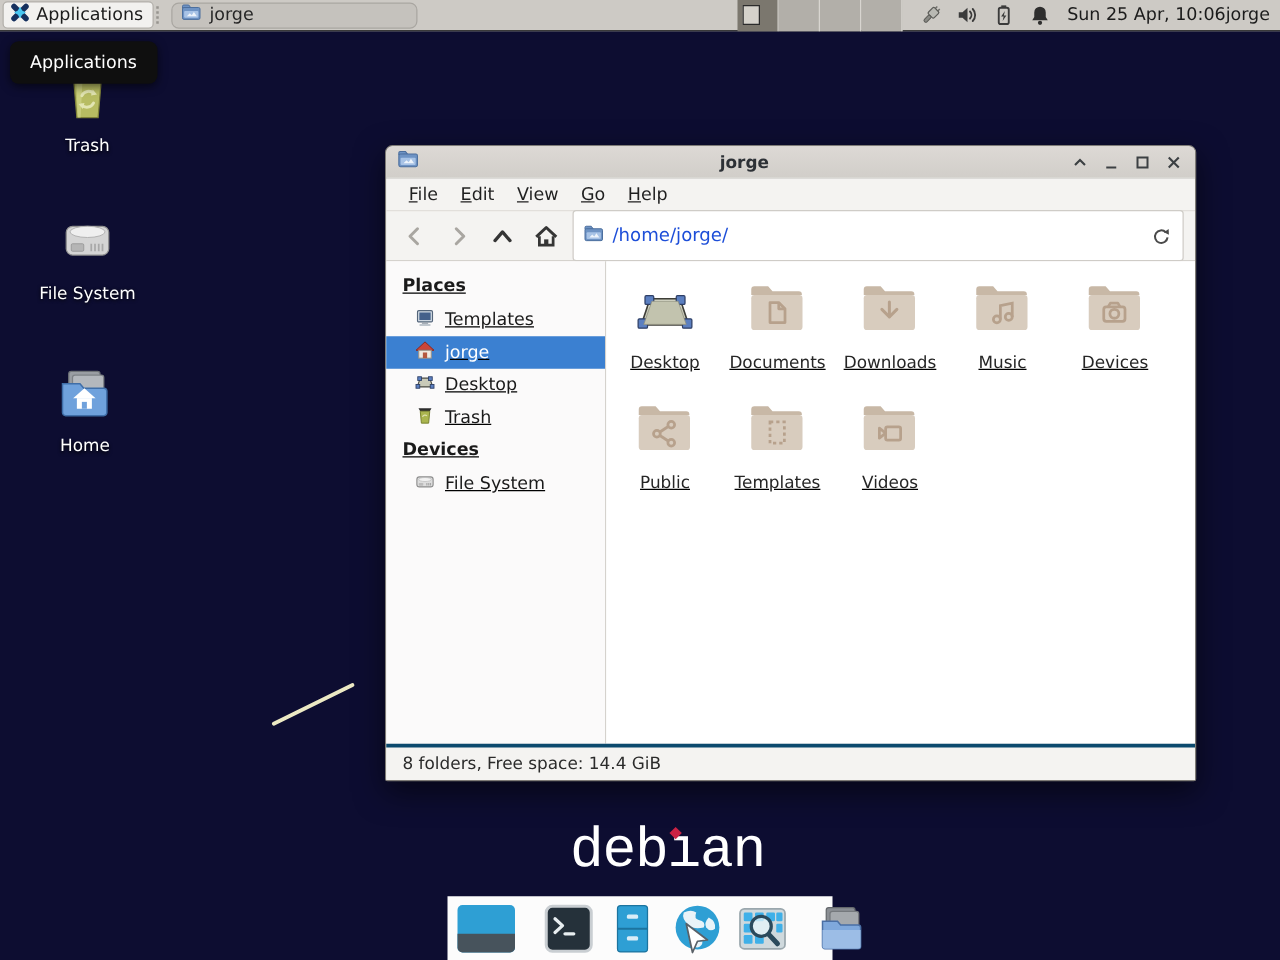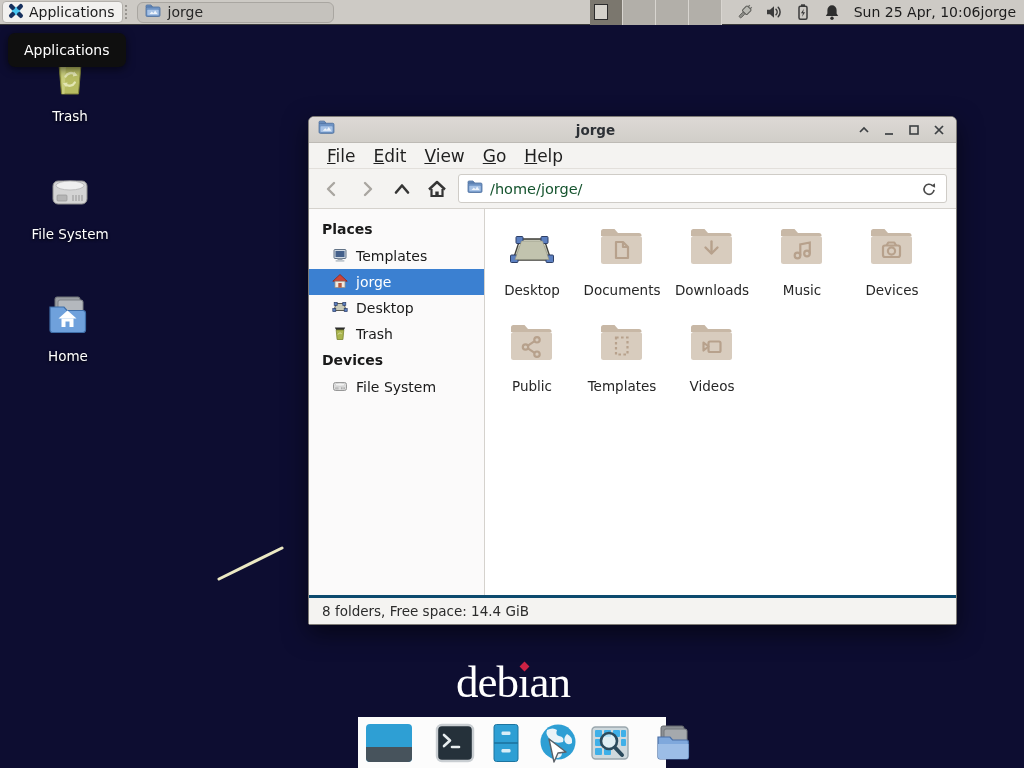--- a/index.html
+++ b/index.html
@@ -34,47 +34,47 @@
     color:#ffffff; font-size:13.5px; text-shadow:0 1px 3px #000; cursor:default; z-index:10; }
   .desk-icon .lbl { margin-top:5px; }
   .di-trash { left:15px; top:52px; }
   .di-fs { left:15px; top:170px; }
   .di-home { left:13px; top:292px; }
 
   .desk-line { position:absolute; left:210px; top:540px; z-index:5; }
 
   
   .debian-logo { position:absolute; left:456px; top:656px; color:#ffffff;
-    font-family:Liberation Serif, serif; font-size:45px; letter-spacing:-1px; z-index:5; }
+    font-family:Liberation Mono, monospace; font-size:45px; letter-spacing:-1px; z-index:5; }
   .debian-logo .i-wrap { position:relative; display:inline-block; }
   .debian-logo .i-dot { position:absolute; left:3px; top:7px; width:7px; height:7px;
     background:#cc2244; transform:rotate(45deg); }
 
   
   .window { position:absolute; left:308px; top:116px; width:649px; height:509px;
     background:#f4f3f1; border:1px solid #7e7b76; border-radius:6px 6px 2px 2px;
     box-shadow:0 8px 24px rgba(0,0,0,.55); z-index:20; display:flex; flex-direction:column; }
   .titlebar { height:26px; background:linear-gradient(#ddd9d5,#d1cec9); border-radius:5px 5px 0 0;
     display:flex; align-items:center; padding:0 9px; border-bottom:1px solid #bdbab5; }
   .titlebar-title { flex:1; text-align:center; font-weight:bold; font-size:13.5px; color:#2d3136; }
   .tb-buttons { display:flex; align-items:center; gap:9px; }
   .tb-btn { width:16px; height:16px; display:flex; align-items:center; justify-content:center; cursor:default; }
 
   .menubar { height:25px; background:#f4f3f1; display:flex; align-items:center; padding-left:9px; }
-  .menu-item { display:inline-block; padding:3px 9px; font-size:17px; color:#1f1f1f; }
+  .menu-item { display:inline-block; padding:3px 9px; font-size:14px; color:#1f1f1f; }
   .menu-item::first-letter { text-decoration:underline; }
 
   .toolbar { height:41px; background:#f4f3f1; border-top:1px solid #e2dfdb; border-bottom:1px solid #d5d2cd;
     display:flex; align-items:center; padding:0 9px; gap:7px; }
   .nav-btn { width:28px; height:28px; display:flex; align-items:center; justify-content:center; border-radius:3px; }
-  .pathbar { flex:1; height:29px; background:#ffffff; border:1px solid #cfccc7; border-radius:3px;
-    display:flex; align-items:center; padding:0 8px; gap:7px; font-size:14.5px; color:#14532d; }
+  .pathbar { flex:1; height:41px; background:#ffffff; border:1px solid #cfccc7; border-radius:3px;
+    display:flex; align-items:center; padding:0 8px; gap:7px; font-size:14.5px; color:#1d4ed8; }
   .pathbar .reload { margin-left:auto; display:flex; }
 
-  .win-content { flex:1; display:flex; min-height:0; }
+  .win-content { flex:1; display:flex; min-height:0;text-decoration:underline; }
   .sidebar { width:176px; background:#fbfafa; border-right:1px solid #d5d2cd; padding-top:7px; font-size:14px; }
   .sb-header { font-weight:bold; color:#1a1a1a; padding:5px 0 6px 13px; }
   .sb-item { display:flex; align-items:center; gap:8px; padding:4px 0 4px 23px; color:#1a1a1a; height:26px; }
   .sb-item.selected { background:#3b80d1; color:#ffffff; }
   .sb-item svg { flex:0 0 auto; }
 
   .fileview { flex:1; background:#ffffff; padding:15px 0 0 2px; }
   .file-grid { display:grid; grid-template-columns:repeat(5,90px); row-gap:22px; }
   .file-cell { display:flex; flex-direction:column; align-items:center; cursor:default; }
   .file-cell .lbl { margin-top:6px; font-size:13.5px; color:#262626; }

